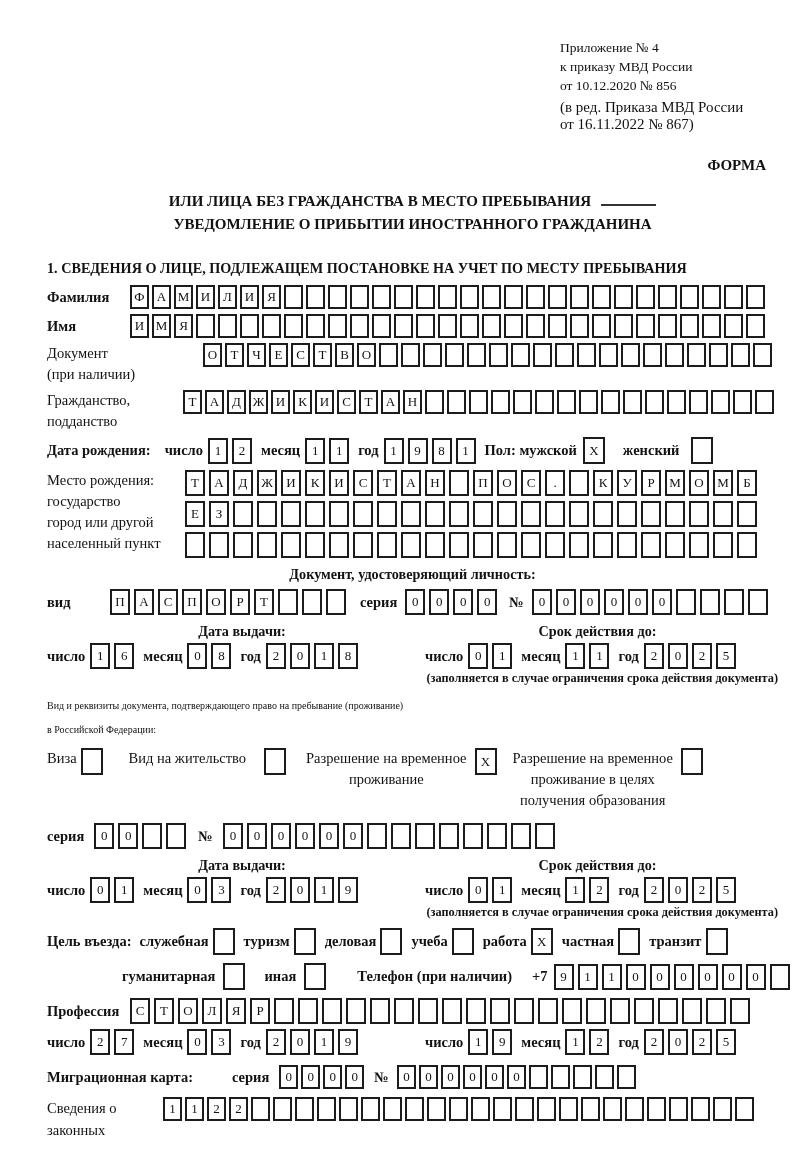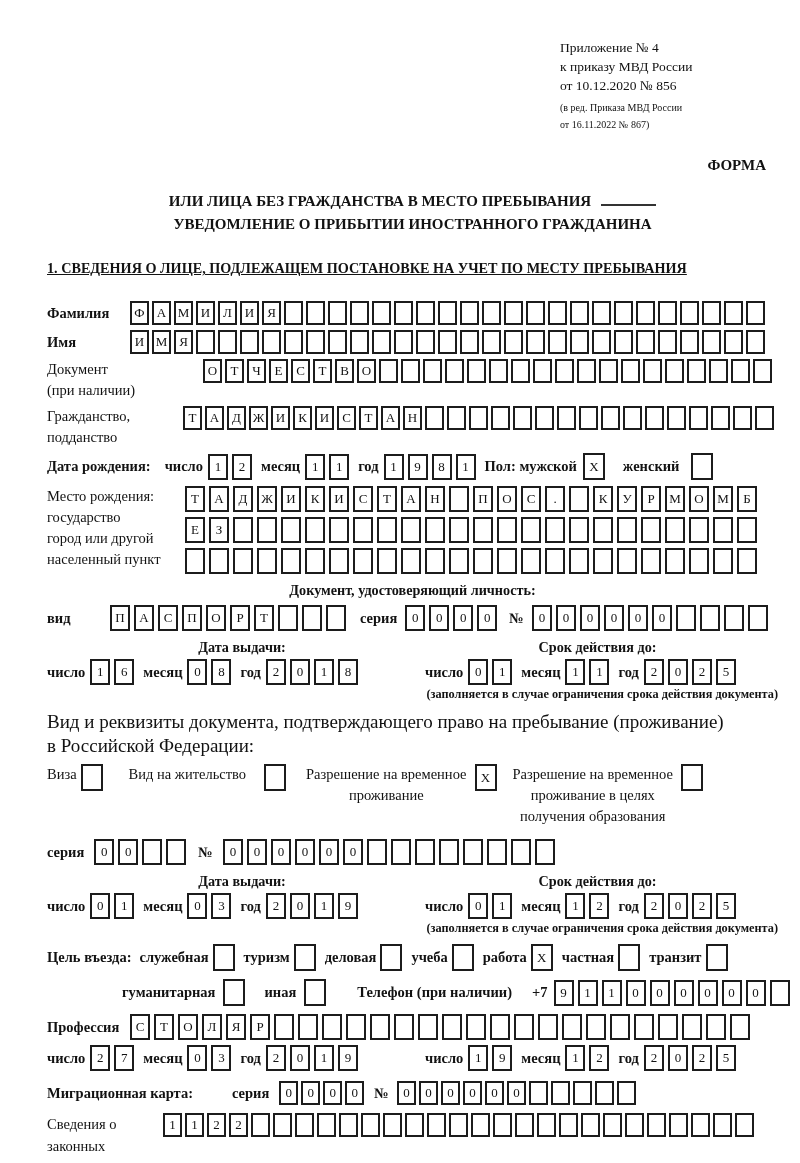--- a/index.html
+++ b/index.html
@@ -2,25 +2,25 @@
 <html><head>
 <meta charset="utf-8">
 <style>
   html,body{margin:0;padding:0;background:#e8e8e8;}
   .page{
     width:800px;height:1163px;background:#ffffff;margin:0 auto;
     font-family:"Liberation Serif","DejaVu Serif",serif;color:#121212;
     padding:38px 22px 0 47px;box-sizing:border-box;position:relative;overflow:hidden;
   }
   .hdr{margin-left:513px;font-size:13.5px;line-height:19px;}
-  .hdr-edition{margin-left:513px;font-size:10px;line-height:17px;margin-top:4px;}
+  .hdr-edition{margin-left:513px;font-size:15px;line-height:17px;margin-top:4px;}
   .form-label{font-weight:bold;font-size:15px;text-align:right;padding-right:12px;margin-top:24px;}
   .title{ text-align:center;font-weight:bold;font-size:15px;line-height:23px;margin-top:16px;}
   .blank-line{display:inline-block;width:55px;border-bottom:2px solid #333;height:12px;margin-left:10px;}
-  .sec-heading{font-weight:bold;font-size:14.2px;margin-top:24px;margin-bottom:24px;text-decoration:underline;}
+  .sec-heading{font-weight:bold;font-size:14.2px;margin-top:24px;margin-bottom:8px;}
   .row{display:flex;align-items:center;margin-bottom:5px;font-size:14.5px;}
   .row.top{align-items:flex-start;}
   .lbl{white-space:nowrap;font-weight:bold;}
   .lblcol{flex:none;line-height:21px;}
   .w83{width:83px;flex:none;}
   .w136{width:136px;flex:none;}
   .w156{width:156px;flex:none;}
   .w138{width:138px;flex:none;}
   .w63{width:63px;flex:none;}
   .w116{width:116px;flex:none;}
@@ -38,21 +38,21 @@
   .doc-heading{text-align:center;font-weight:bold;font-size:14.2px;margin:8px 0 6px 0;}
   .two-head{display:flex;font-weight:bold;font-size:14.2px;margin:8px 0 3px 0;}
   .two-head .lh{width:370px;text-align:center;padding-left:20px;box-sizing:border-box;}
   .two-head .rh{flex:1;text-align:center;}
   .dgroup{display:inline-flex;align-items:center;}
   .dgroup .lbl{margin-right:5px;}
   .dgroup .cells{margin-right:9px;}
   .dates-row{display:flex;align-items:center;margin-bottom:2px;font-size:14.5px;}
   .dates-row .left{width:378px;flex:none;}
   .note{font-weight:bold;font-size:12.3px;text-align:right;margin-bottom:8px;}
-  .intro{font-size:19px;line-height:24px;}
+  .intro{font-size:10px;line-height:24px;}
   .permits{display:flex;align-items:flex-start;margin-top:6px;margin-bottom:12px;font-size:14.5px;}
   .permit{display:flex;align-items:flex-start;}
   .permit .plbl{text-align:center;line-height:21px;}
   .permit .checkbox{margin-left:8px;}
   .opt{display:inline-flex;align-items:center;margin-right:9px;}
   .opt .lbl{margin-right:4px;}
 </style>
 </head>
 <body>
 

